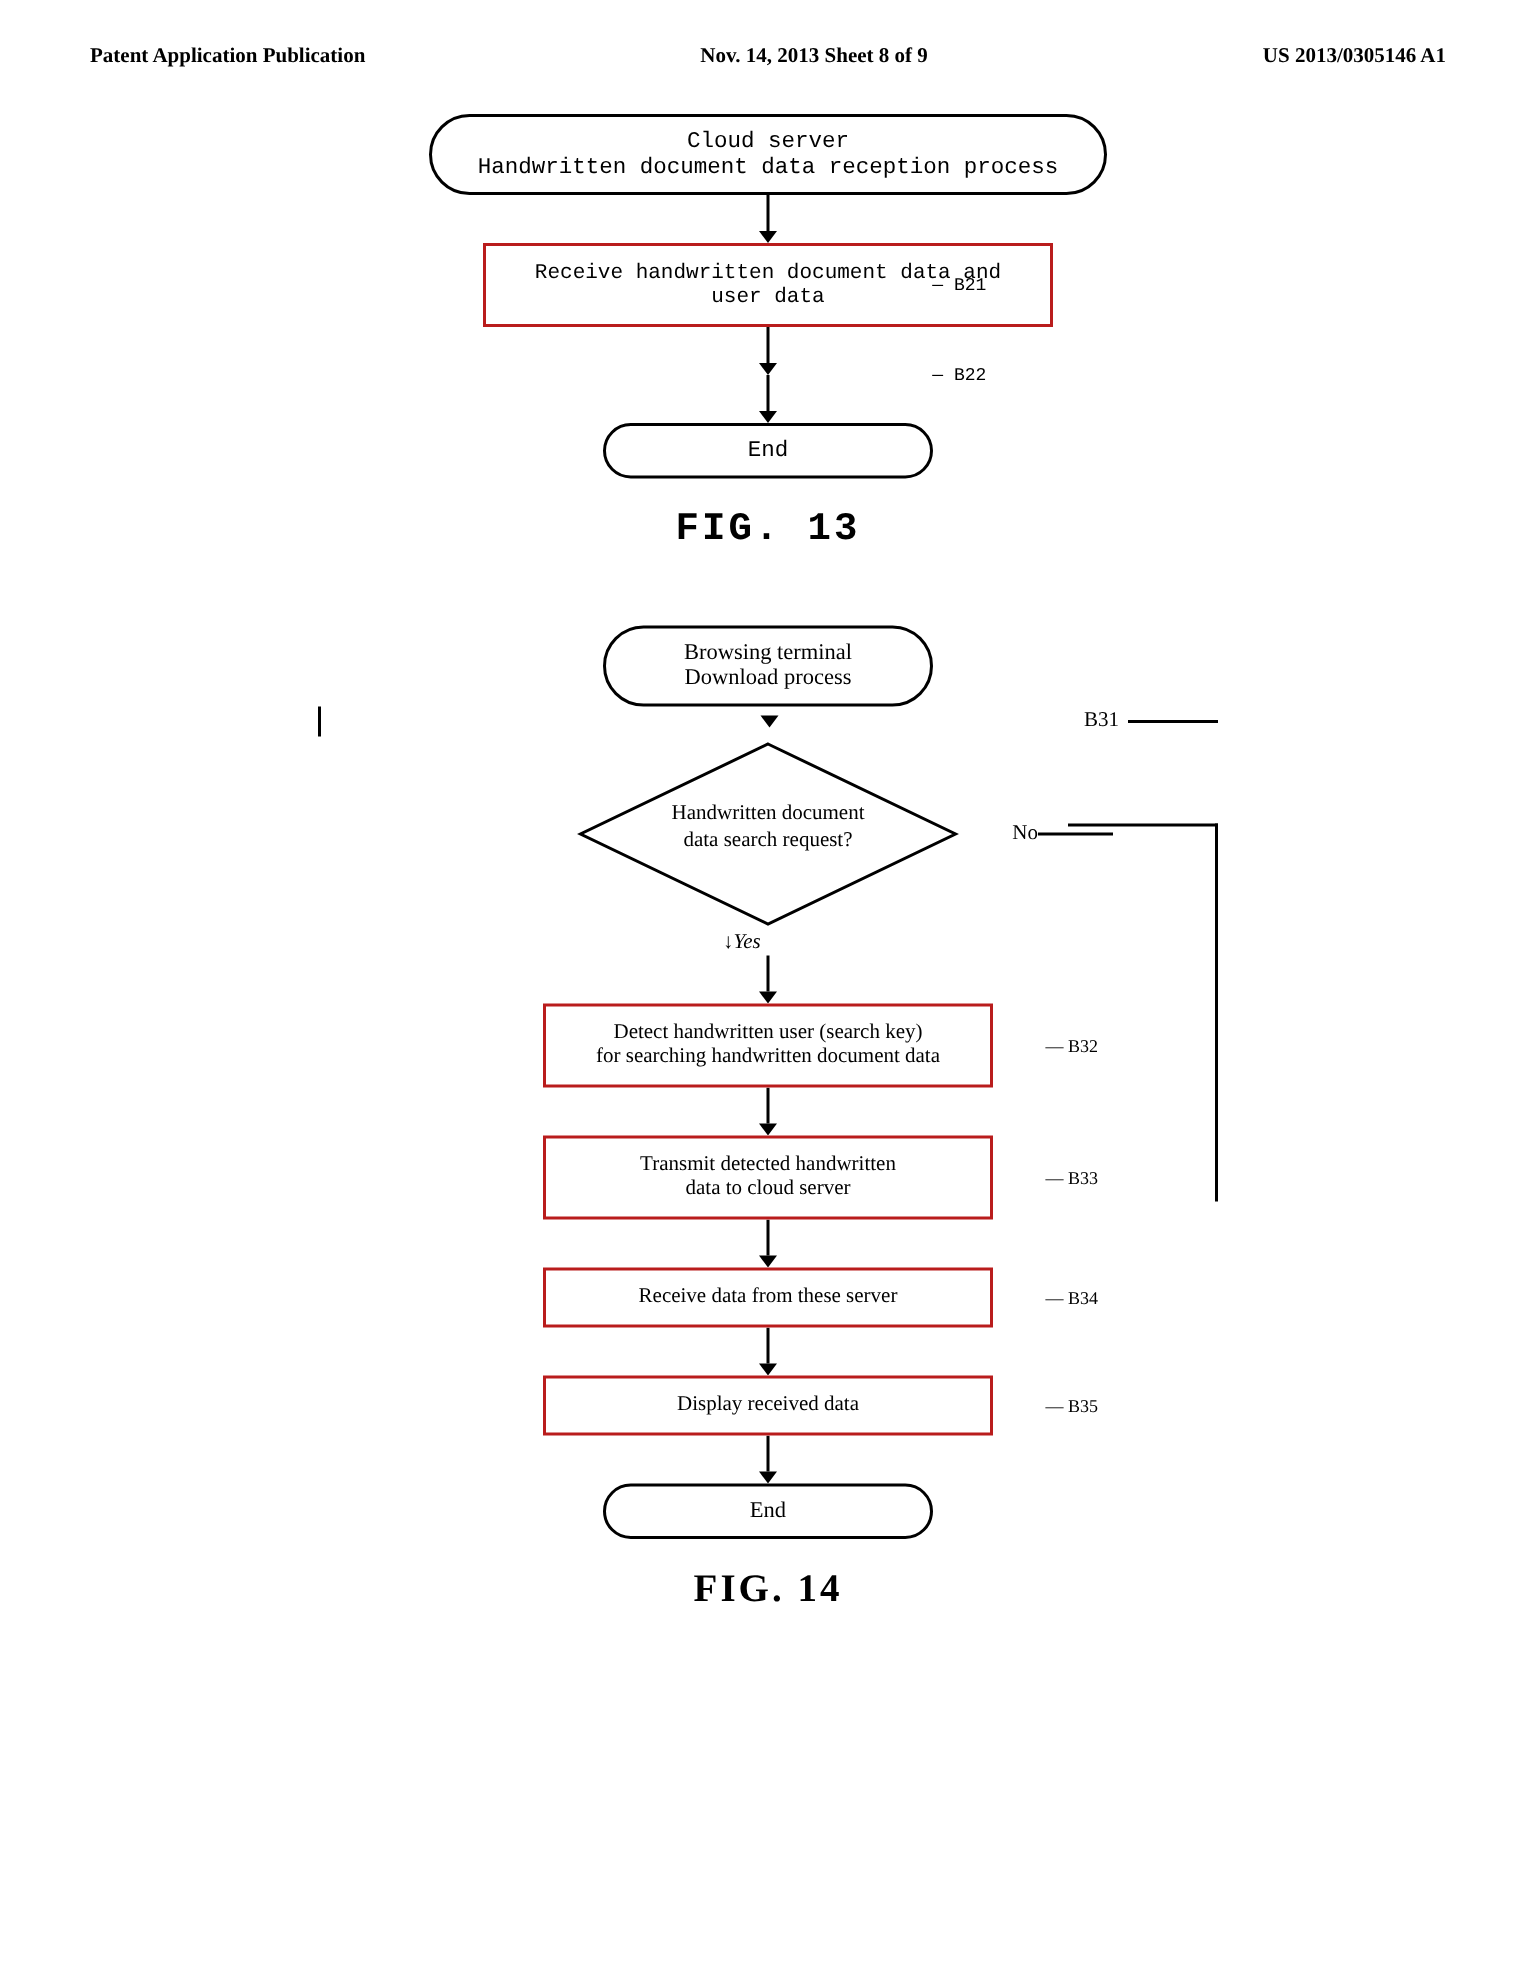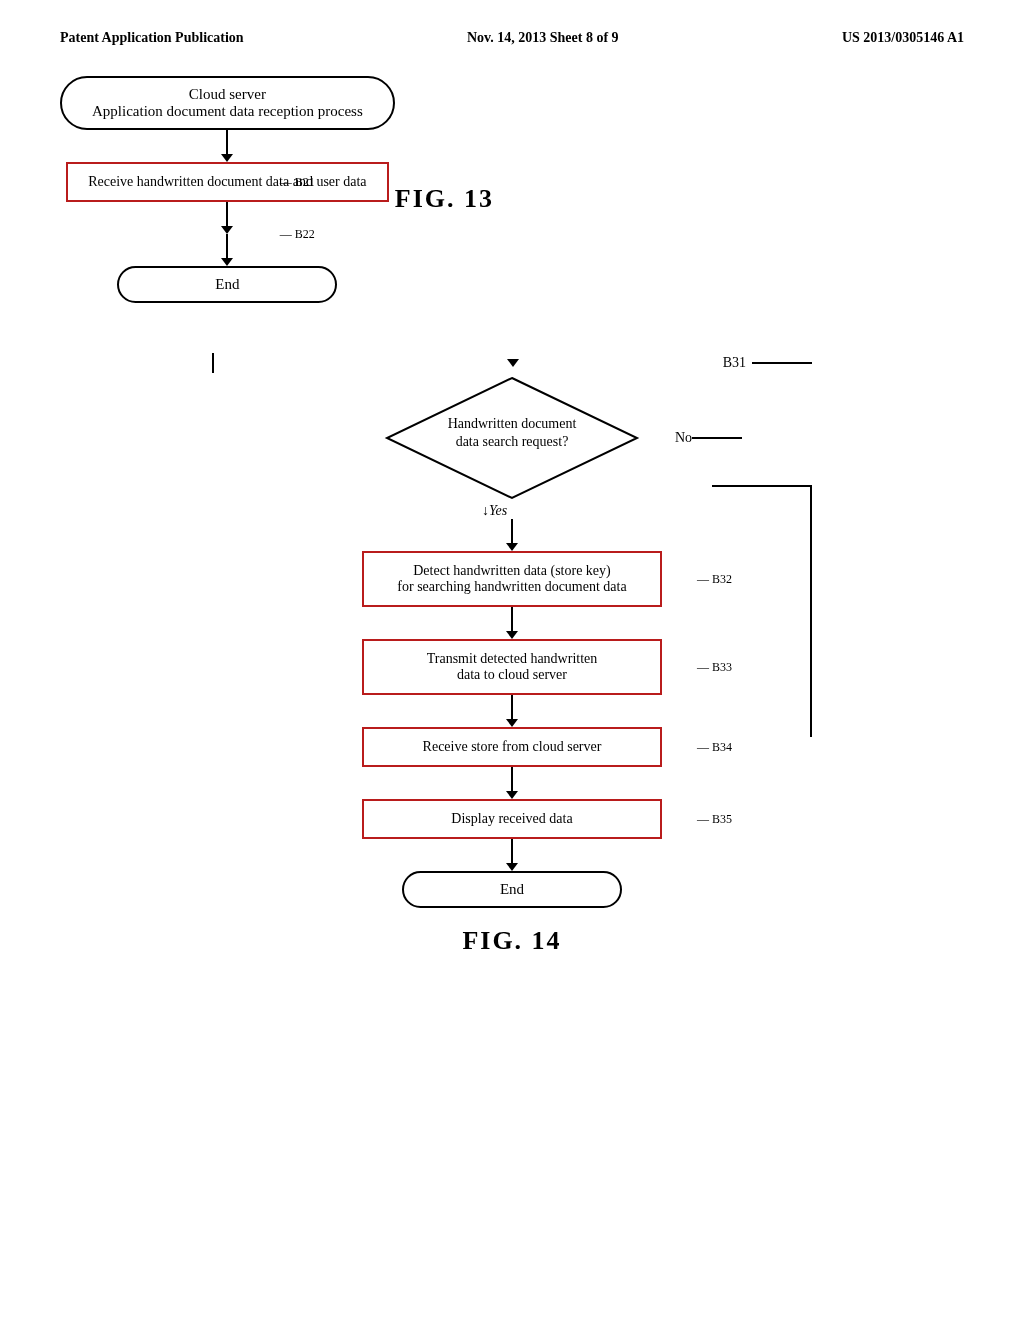--- a/index.html
+++ b/index.html
@@ -32,24 +32,25 @@
     
     .diagrams {
       display: flex;
       flex-direction: column;
       align-items: center;
     }
 
     
     .fig13 {
       display: flex;
-      flex-direction: row;
+      flex-direction: column;
       align-items: center;
       margin-bottom: 50px;
       width: 100%;
+      font-family: Liberation Mono, monospace;
     }
 
     .fig14 {
       display: flex;
       flex-direction: column;
       align-items: center;
       width: 100%;
     }
 
     .fig-label {
@@ -147,21 +148,21 @@
     <span>US 2013/0305146 A1</span>
   </div>
 
   <div class="diagrams">
 
     <div class="fig13">
       <div class="flow-container">
 
         <div class="box-stadium">
           <div>Cloud server</div>
-          <div>Application document data reception process</div>
+          <div>Handwritten document data reception process</div>
         </div>
 
         <div class="arrow-down">
           <div class="arrow-line"></div>
           <div class="arrow-head"></div>
         </div>
 
         <div class="row-with-label">
           <div class="box-rect">
             <span>Receive handwritten document data and user data</span>
@@ -188,20 +189,24 @@
         </div>
 
       </div>
 
       <div class="fig-label">FIG. 13</div>
     </div>
 
     <div class="fig14">
       <div class="fig14-flow">
 
+        <div class="box-stadium">
+          <div>Browsing terminal</div>
+          <div>Download process</div>
+        </div>
 
         <div style="position:relative; display:flex; flex-direction:row; align-items:center; width:100%;">
 
           <div style="width:2px; height:20px; background:#000;"></div>
 
           <div style="display:flex; align-items:center; width:100%; justify-content:center; position:relative;">
 
             <div style="position:absolute; right:0; top:50%; transform:translateY(-50%); display:flex; align-items:center;">
               <span style="font-size:14px; margin-right:6px;">B31</span>
               <div style="width:60px; height:2px; background:#000;"></div>
@@ -226,21 +231,21 @@
           <span style="font-size:14px; align-self:flex-start; margin-left:calc(50% - 30px);font-style:italic;">↓Yes</span>
         </div>
 
         <div class="arrow-down">
           <div class="arrow-line"></div>
           <div class="arrow-head"></div>
         </div>
 
         <div class="row-with-label">
           <div class="box-rect" style="max-width:400px;">
-            <div>Detect handwritten data (store key)</div>
+            <div>Detect handwritten user (search key)</div>
             <div>for searching handwritten document data</div>
           </div>
           <span class="step-label">— B32</span>
         </div>
 
         <div class="arrow-down">
           <div class="arrow-line"></div>
           <div class="arrow-head"></div>
         </div>
 
@@ -252,21 +257,21 @@
           <span class="step-label">— B33</span>
         </div>
 
         <div class="arrow-down">
           <div class="arrow-line"></div>
           <div class="arrow-head"></div>
         </div>
 
         <div class="row-with-label">
           <div class="box-rect">
-            <span>Receive store from cloud server</span>
+            <span>Receive data from these server</span>
           </div>
           <span class="step-label">— B34</span>
         </div>
 
         <div class="arrow-down">
           <div class="arrow-line"></div>
           <div class="arrow-head"></div>
         </div>
 
         <div class="row-with-label">

